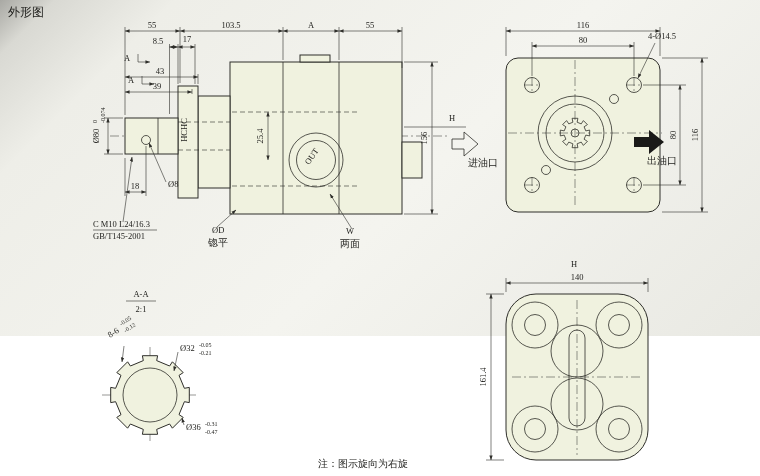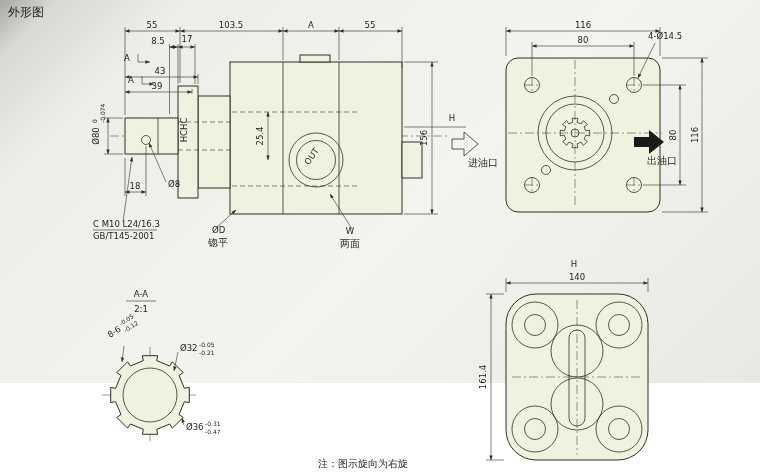--- a/index.html
+++ b/index.html
@@ -1,22 +1,23 @@
 <!DOCTYPE html>
 <html><head>
 <meta charset="utf-8">
 <style>
   html,body{margin:0;padding:0;}
   body{
     width:760px;height:476px;overflow:hidden;
     font-family:"DejaVu Sans", sans-serif;
   }
   .page{
-    position:relative;width:760px;height:383px;
+    position:relative;width:760px;height:336px;
     background:linear-gradient(135deg,#a9a9a4 0%,#d9d9d3 5%,#eeeee8 16%,#f4f4ef 55%,#e9e9e3 100%);
+    font-family:Liberation Serif, serif;
   }
   svg{position:absolute;left:0;top:0;}
   .ol{fill:#f0f2df;stroke:#2e2e2a;stroke-width:1;}
   .th{fill:none;stroke:#2e2e2a;stroke-width:0.8;}
   .dm{fill:none;stroke:#2e2e2a;stroke-width:0.6;}
   .cl{fill:none;stroke:#2e2e2a;stroke-width:0.5;stroke-dasharray:9 3 2 3;}
   .hd{fill:none;stroke:#2e2e2a;stroke-width:0.6;stroke-dasharray:5 3;}
   .t{font-size:8.5px;fill:#1d1d1a;}
   .ts{font-size:6px;fill:#1d1d1a;}
   .tc{font-size:10px;fill:#1d1d1a;}

